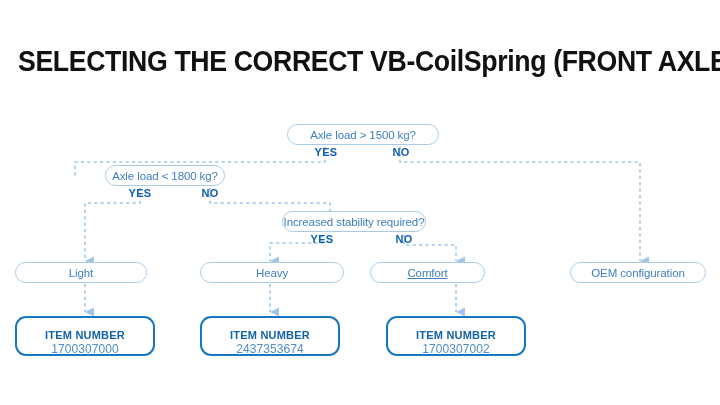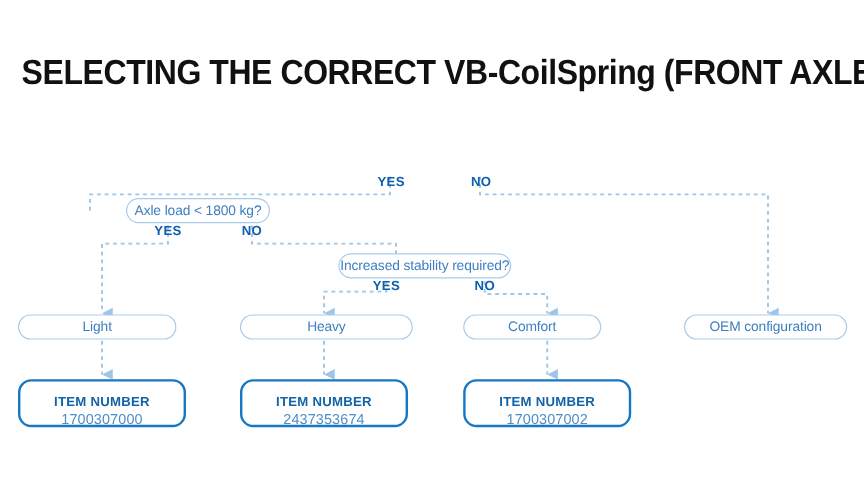--- a/index.html
+++ b/index.html
@@ -129,20 +129,23 @@
       <path d="M 322 228 L 322 243 L 270 243 L 270 261" marker-end="url(#arrow)"></path>
 
       <path d="M 404 228 L 404 245 L 456 245 L 456 261" marker-end="url(#arrow)"></path>
 
       <path d="M 85 284 L 85 312" marker-end="url(#arrow)"></path>
       <path d="M 270 284 L 270 312" marker-end="url(#arrow)"></path>
       <path d="M 456 284 L 456 312" marker-end="url(#arrow)"></path>
     </g>
   </svg>
 
+  <div class="node decision" style="left:287px; top:124px; width:152px;">
+    <span>Axle load &gt; 1500 kg?</span>
+  </div>
   <div class="branch-label" style="left:295px; top:146px; width:62px;">YES</div>
   <div class="branch-label" style="left:372px; top:146px; width:58px;">NO</div>
 
   <div class="node decision" style="left:105px; top:165px; width:120px;">
     <span>Axle load &lt; 1800 kg?</span>
   </div>
   <div class="branch-label" style="left:110px; top:187px; width:60px;">YES</div>
   <div class="branch-label" style="left:182px; top:187px; width:56px;">NO</div>
 
   <div class="node decision" style="left:282px; top:211px; width:144px;">
@@ -150,21 +153,21 @@
   </div>
   <div class="branch-label" style="left:292px; top:233px; width:60px;">YES</div>
   <div class="branch-label" style="left:376px; top:233px; width:56px;">NO</div>
 
   <div class="node result" style="left:15px; top:262px; width:132px;">
     <span>Light</span>
   </div>
   <div class="node result" style="left:200px; top:262px; width:144px;">
     <span>Heavy</span>
   </div>
-  <div class="node result" style="left:386px; top:262px; width:115px;">
+  <div class="node result" style="left:370px; top:262px; width:115px;text-decoration:underline;">
     <span>Comfort</span>
   </div>
   <div class="node result" style="left:570px; top:262px; width:136px;">
     <span>OEM configuration</span>
   </div>
 
   <div class="node item" style="left:15px; top:316px; width:140px;">
     <div class="item-title">ITEM NUMBER</div>
     <div class="item-value">1700307000</div>
   </div>

